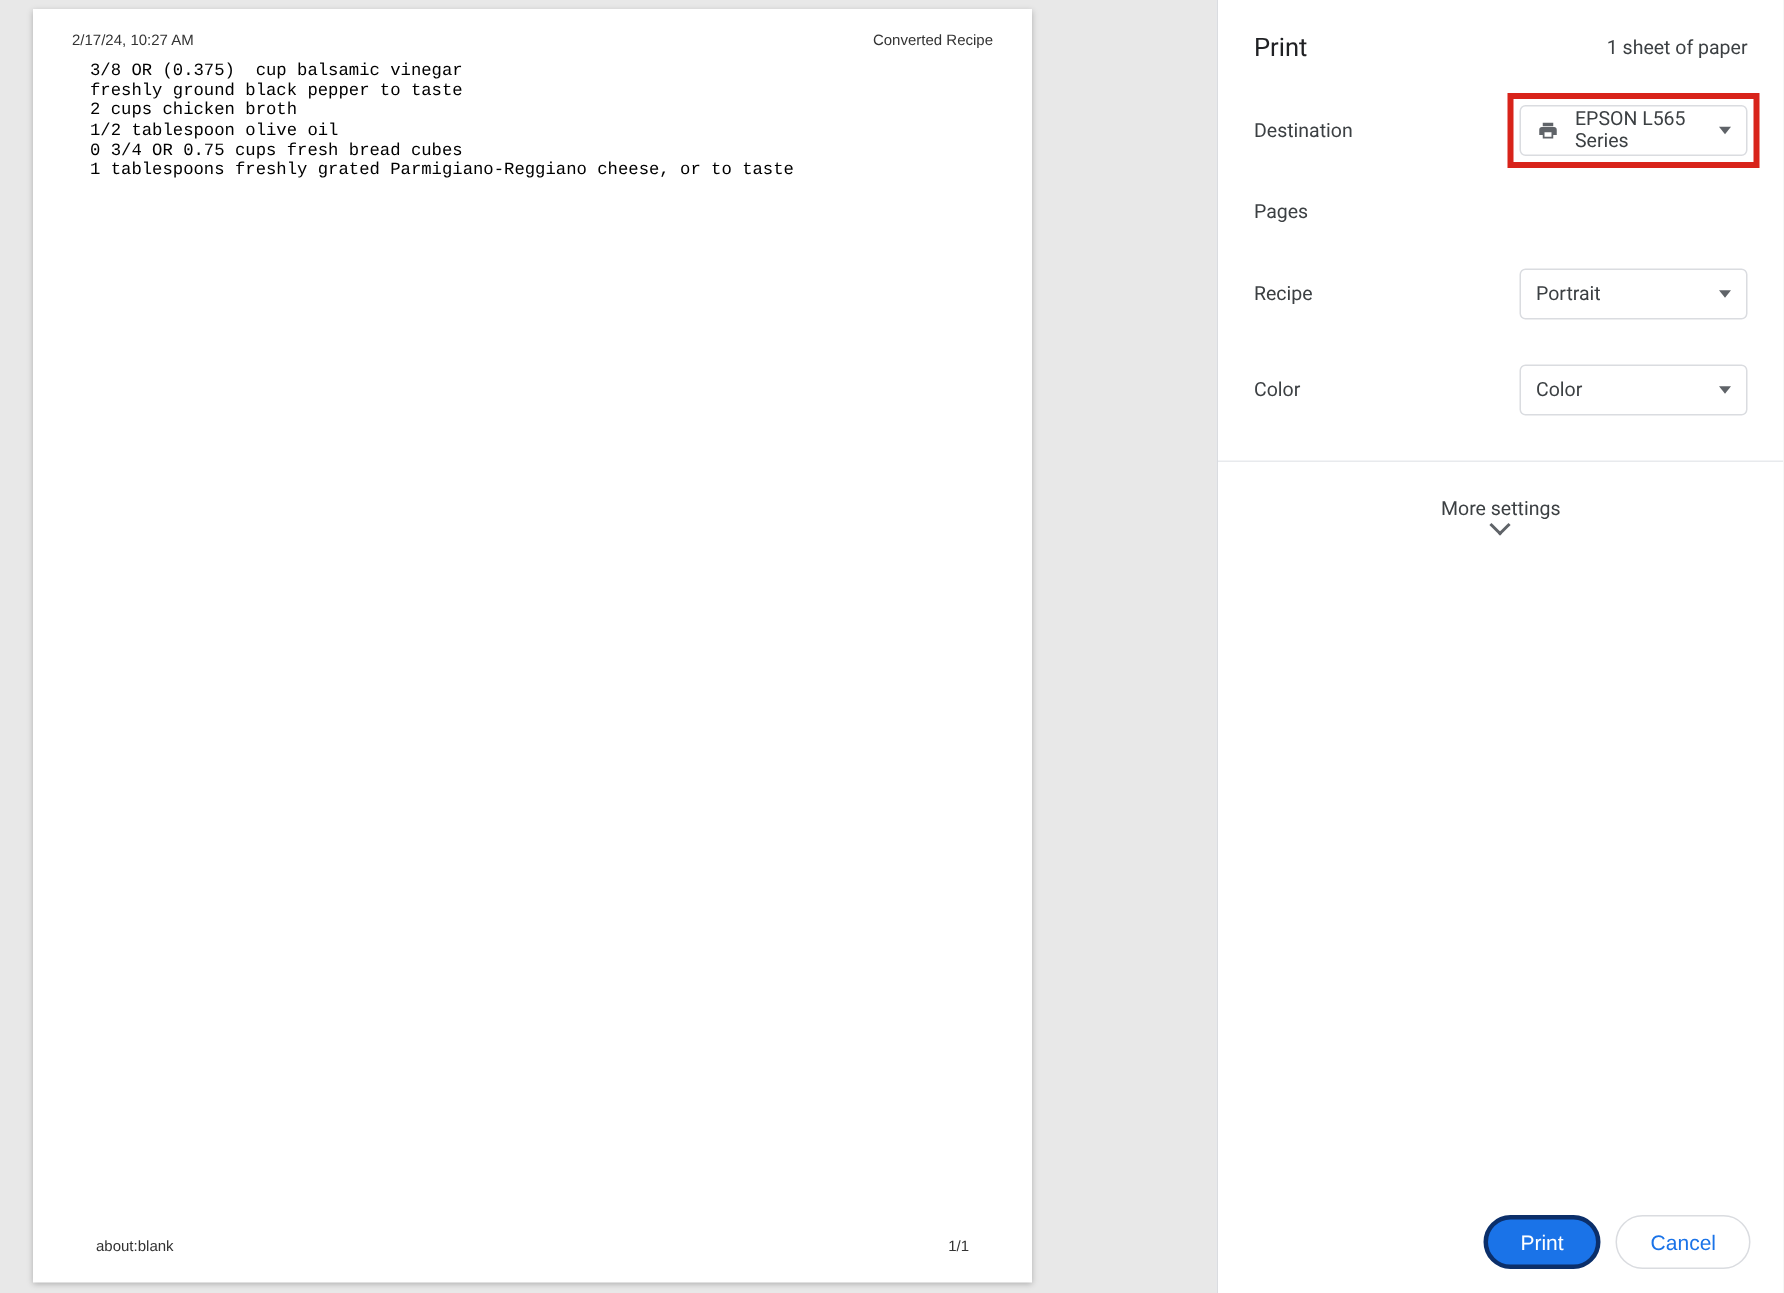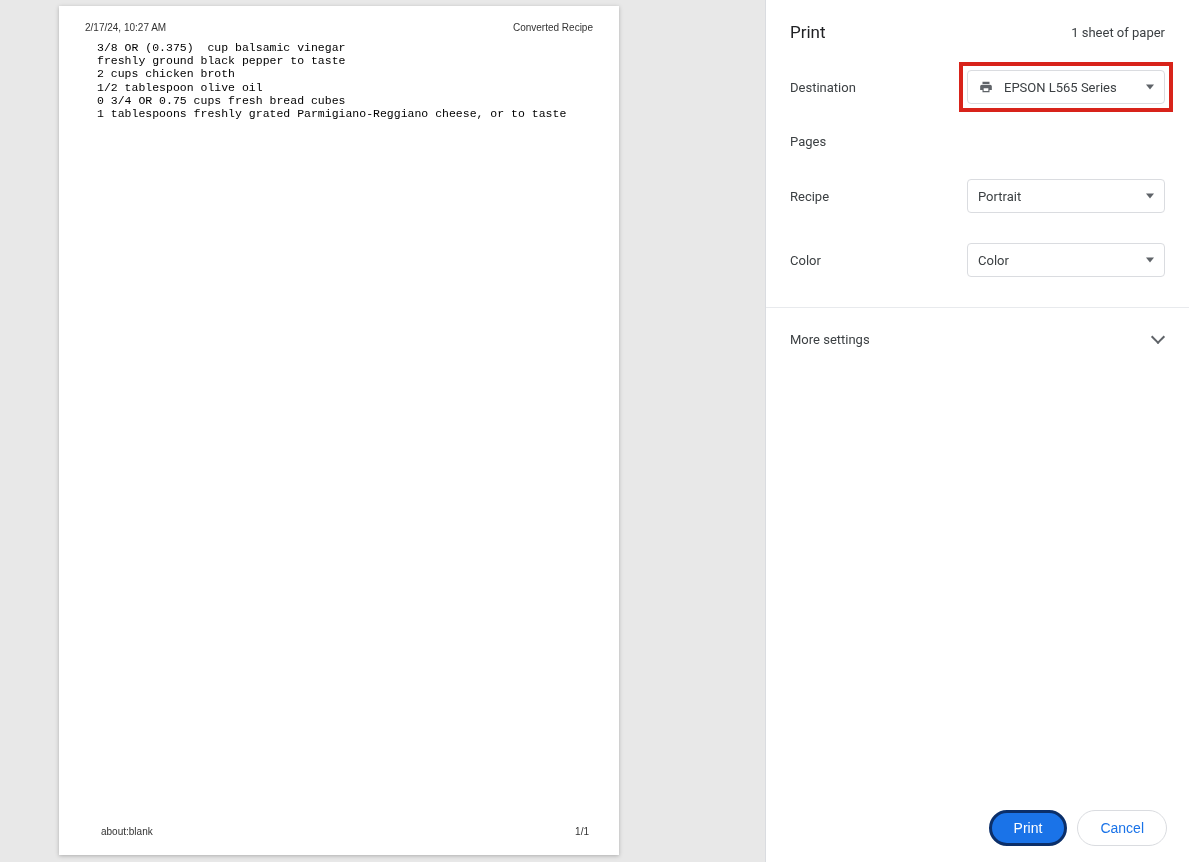--- a/index.html
+++ b/index.html
@@ -13,57 +13,56 @@
 }
 .preview-area {
   flex: 1;
   background: #e8e8e8;
   display: flex;
   justify-content: flex-start;
   align-items: flex-start;
   padding: 6px 0 6px 22px;
 }
 .page {
-  width: 560px;
+  width: 666px;
   height: 849px;
   background: #fff;
   box-shadow: 0 1px 4px rgba(0,0,0,0.25);
   position: relative;
   padding: 16px 26px;
   font-family: "Courier New", monospace;
   font-size: 11.5px;
   color: #000;
-  margin-left: 37px;
 }
 .page-header {
   display: flex;
   justify-content: space-between;
   font-family: Arial, sans-serif;
   font-size: 10px;
   color: #333;
   margin-bottom: 8px;
 }
 .page-content {
   margin-left: 12px;
   line-height: 1.15;
   white-space: pre;
 }
 .page-footer {
   position: absolute;
   bottom: 18px;
   left: 42px;
-  right: 30px;
+  right: 42px;
   display: flex;
   justify-content: space-between;
   font-family: Arial, sans-serif;
   font-size: 10px;
   color: #333;
 }
 .sidebar {
-  width: 424px;
+  width: 378px;
   background: #fff;
   display: flex;
   flex-direction: column;
   border-left: 1px solid #dadce0;
 }
 .sidebar-inner {
   flex: 1;
   padding: 22px 24px 0 24px;
   overflow-y: auto;
 }
@@ -149,20 +148,21 @@
   margin: 4px -24px 18px -24px;
 }
 .more-settings {
   display: flex;
   justify-content: space-between;
   align-items: center;
   font-size: 13px;
   color: #3c4043;
   cursor: pointer;
   padding: 6px 0;
+  flex-direction: column;
 }
 .chevron-down {
   width: 12px; height: 12px;
 }
 .chevron-down::before {
   content: "";
   display: block;
   width: 8px; height: 8px;
   border-right: 2px solid #5f6368;
   border-bottom: 2px solid #5f6368;

